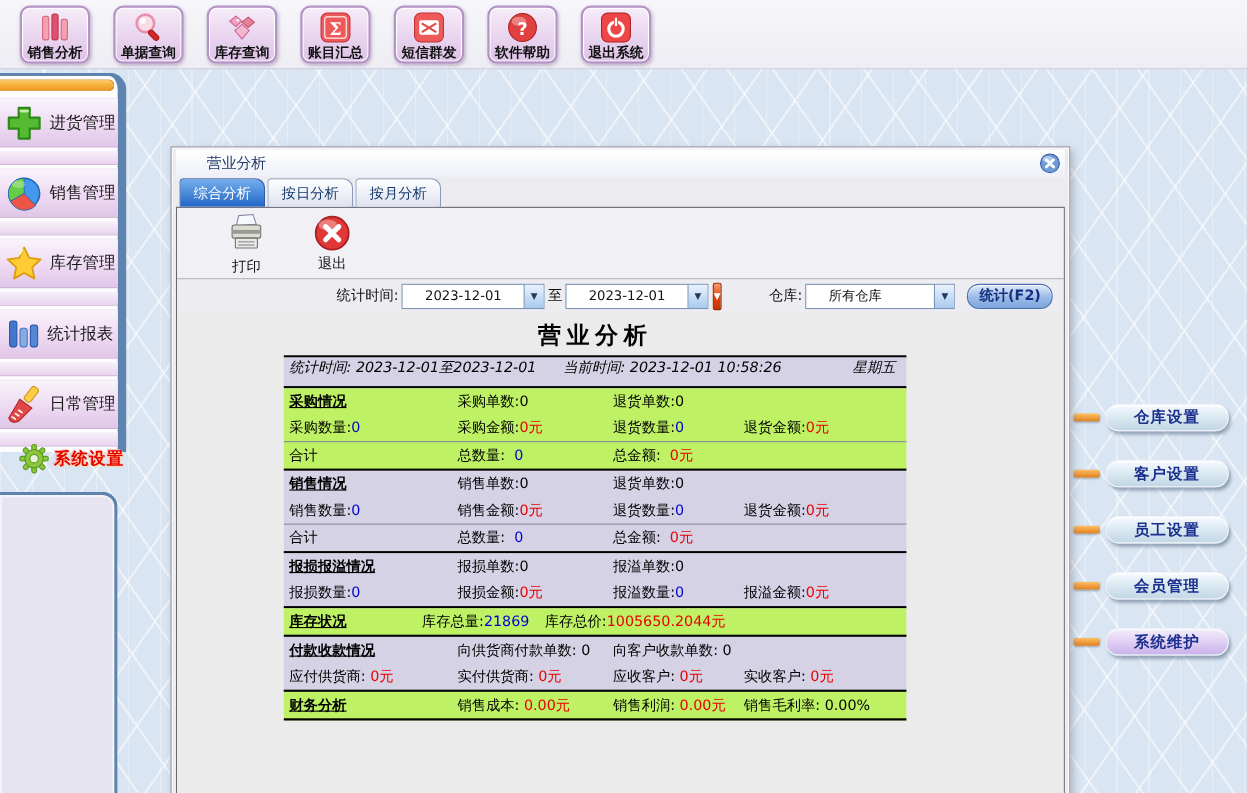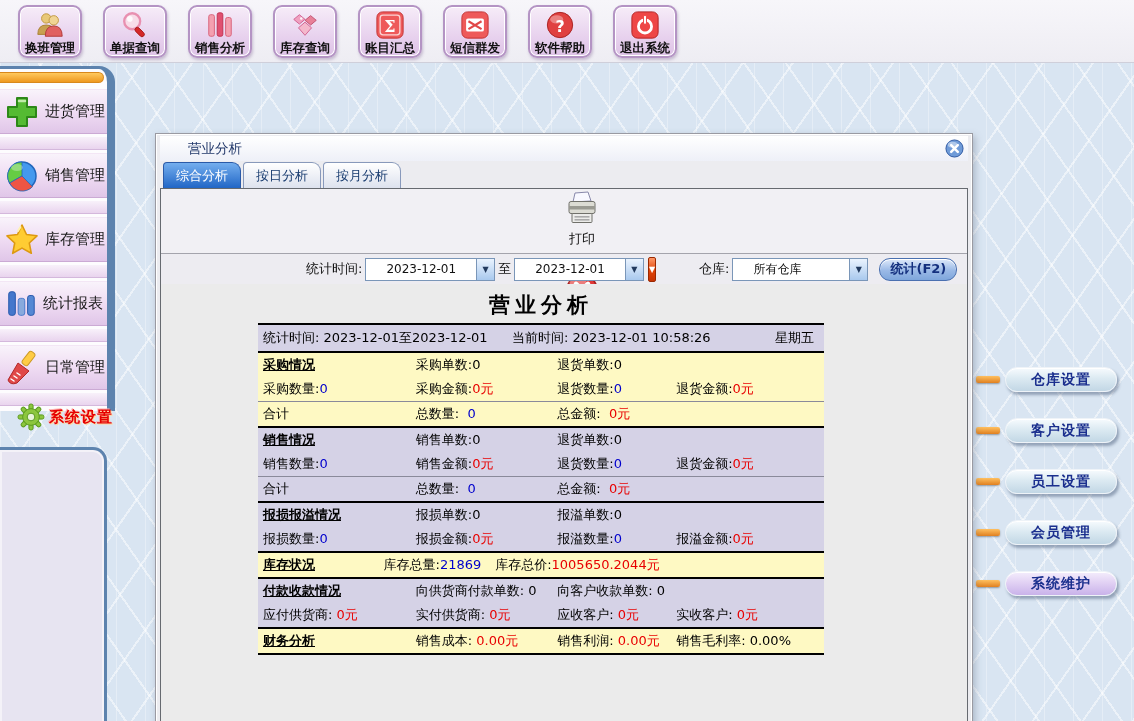--- a/index.html
+++ b/index.html
@@ -61,21 +61,21 @@
     padding:0 4px 0 28px;background:linear-gradient(#ffffff,#eef0f8);}
   .dlg-title{font-size:13.5px;color:#22386a;}
   .dlg-tabs{display:flex;padding-left:3px;height:27px;align-items:flex-end;gap:2px;position:relative;}
   .tab{height:25px;padding:0 12px;display:flex;align-items:center;font-size:13px;cursor:pointer;
     border:1px solid #8899bb;border-bottom:none;border-radius:4px 9px 0 0;
     background:linear-gradient(#ffffff,#dde2ee);color:#163a6e;position:relative;z-index:1;}
   .tab.active{background:linear-gradient(#74aeee,#2166c6);color:#fff;border-color:#2a5aa8;z-index:2;}
   .dlg-content{position:absolute;left:4px;right:4px;top:54px;bottom:9px;
     border:1px solid #666a70;background:#ebebeb;overflow:hidden;}
   .dlg-actionbar{height:64px;background:#f1f0f4;border-bottom:1px solid #a4a4ac;
-    display:flex;align-items:center;gap:24px;padding-left:36px;flex-direction:column;}
+    display:flex;align-items:center;gap:24px;padding-left:36px;}
   .action{display:flex;flex-direction:column;align-items:center;width:54px;cursor:pointer;}
   .action-label{font-size:13px;color:#111;margin-top:1px;}
   .dlg-filter{height:30px;display:flex;align-items:center;font-size:13px;color:#111;
     padding-left:145px;background:#edecf1;}
   .combo{display:flex;height:21px;border:1px solid #7a96b8;background:#fff;align-items:center;margin:0 3px;}
   .combo-text{padding:0 20px;font-size:12px;white-space:nowrap;}
   .combo-btn{width:17px;align-self:stretch;background:linear-gradient(#eaf3fe,#a9c9ee);
     border-left:1px solid #7a96b8;display:flex;align-items:center;justify-content:center;
     font-size:8px;color:#223a5e;cursor:pointer;}
   .red-drop{width:13px;height:23px;margin-left:1px;border-radius:2px;cursor:pointer;
@@ -87,72 +87,61 @@
     box-shadow:inset 0 1px 0 #fff;white-space:nowrap;}
   .fbtn.today{margin-left:42px;}
   .flabel{white-space:nowrap;}
   .wh-label{margin-left:43px;}
   
   .report{position:absolute;left:0;right:0;top:95px;bottom:0;background:#ebebeb;padding-top:7px;}
   .report-title{width:566px;margin-left:97px;text-align:center;font-size:21px;font-weight:bold;
     letter-spacing:5px;color:#000;font-family:"DejaVu Serif","Liberation Serif",serif;}
   .rtable{width:566px;margin-left:97px;margin-top:4px;border-top:2px solid #000;font-size:13px;color:#000;}
   .rheader{height:26px;background:#d5d2e6;border-bottom:2px solid #000;
-    display:flex;align-items:center;white-space:nowrap;}
+    display:flex;align-items:flex-start;white-space:nowrap;font-style:italic;}
   .h-left{width:44%;padding-left:5px;}
   .h-mid{flex:1;}
   .h-right{padding-right:10px;}
   .rsec{border-bottom:2px solid #000;}
-  .tone-green{background:#fef9c3;}
+  .tone-green{background:#bef264;}
   .tone-lav{background:#d5d2e6;}
   .rrow{display:flex;height:24px;align-items:center;white-space:nowrap;}
   .rrow.sep{border-top:1px solid #8a8a9a;}
   .rcell{padding-left:5px;box-sizing:border-box;overflow:visible;}
   .c0{width:27%;} .c1{width:25%;} .c2{width:21%;} .c3{width:27%;}
   .c2.wide{width:48%;}
   .sec-h{font-weight:bold;text-decoration:underline;}
   .v-qty{color:#0000cc;} .v-amt{color:#e80000;} .v-plain{color:#000;}
   .icn{display:inline-flex;}
 </style>
 </head>
 <body>
 
 <div class="screen">
 
   <div class="topbar" id="topbar">
       <div class="tb-btn">
         <span class="icn">
           <svg width="30" height="30" viewBox="0 0 32 32">
-            <circle cx="12" cy="9" r="5" fill="#e8c878" stroke="#c09840"></circle>
-            <path d="M3 26 q0 -10 9 -10 q9 0 9 10 z" fill="#c8a050" stroke="#a88030"></path>
-            <circle cx="20" cy="11" r="5" fill="#f0d494" stroke="#c09840"></circle>
-            <path d="M11 28 q0 -11 9 -11 q9 0 9 11 z" fill="#e06060" stroke="#b03838"></path>
-          </svg>
-        </span>
-        <div class="tb-label">换班管理</div>
+            <rect x="4" y="5" width="6" height="23" rx="2" fill="#f4a0b0" stroke="#d86078"></rect>
+            <rect x="13" y="3" width="6" height="25" rx="2" fill="#e05070" stroke="#c03050"></rect>
+            <rect x="22" y="8" width="6" height="20" rx="2" fill="#f4a0b0" stroke="#d86078"></rect>
+          </svg>
+        </span>
+        <div class="tb-label">销售分析</div>
       </div>
       <div class="tb-btn">
         <span class="icn">
           <svg width="30" height="30" viewBox="0 0 32 32">
             <circle cx="13" cy="12" r="8.5" fill="#f8dcE8" stroke="#e890b0" stroke-width="2.5"></circle>
             <circle cx="10.5" cy="9.5" r="3" fill="#fff" opacity=".85"></circle>
             <rect x="18.5" y="17.5" width="12" height="5" rx="2.5" transform="rotate(45 18.5 17.5)" fill="#d42828" stroke="#a81818"></rect>
           </svg>
         </span>
         <div class="tb-label">单据查询</div>
-      </div>
-      <div class="tb-btn">
-        <span class="icn">
-          <svg width="30" height="30" viewBox="0 0 32 32">
-            <rect x="4" y="5" width="6" height="23" rx="2" fill="#f4a0b0" stroke="#d86078"></rect>
-            <rect x="13" y="3" width="6" height="25" rx="2" fill="#e05070" stroke="#c03050"></rect>
-            <rect x="22" y="8" width="6" height="20" rx="2" fill="#f4a0b0" stroke="#d86078"></rect>
-          </svg>
-        </span>
-        <div class="tb-label">销售分析</div>
       </div>
       <div class="tb-btn">
         <span class="icn">
           <svg width="30" height="30" viewBox="0 0 32 32">
             <polygon points="10,5 16,10 10,15 4,10" fill="#f0a0c0" stroke="#d06090"></polygon>
             <polygon points="22,6 28,11 22,16 16,11" fill="#e88098" stroke="#c05070"></polygon>
             <polygon points="16,13 23,19 16,27 9,19" fill="#f4b8cc" stroke="#d06090"></polygon>
             <circle cx="12" cy="9" r="1.3" fill="#fff" opacity=".9"></circle>
           </svg>
         </span>

